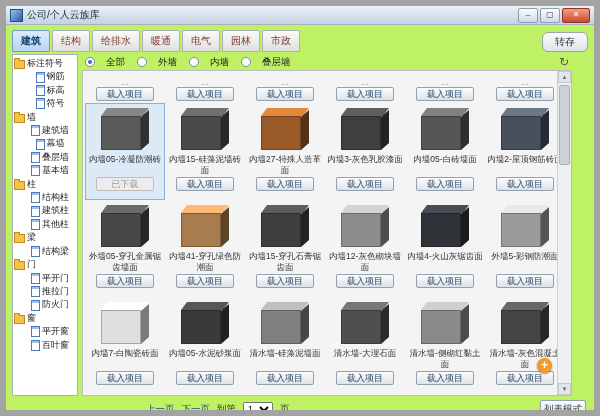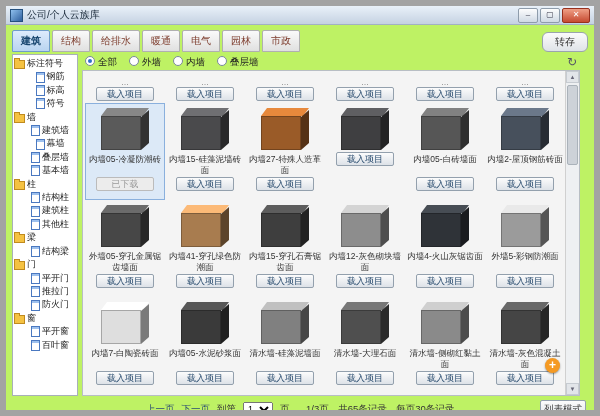--- a/index.html
+++ b/index.html
@@ -18,35 +18,35 @@
   .wbtn.close{width:26px;background:linear-gradient(#ef9f86,#c64a31);border-color:#97301d;color:#fff;}
   
   .tabrow{display:flex;align-items:flex-end;margin:5px 6px 2px 6px;}
   .tablist{display:flex;gap:2px;}
   .tab{font-size:10px;padding:3px 8px;border:1px solid #b0b0b0;border-radius:2px 2px 0 0;
     background:linear-gradient(#fafafa,#e0e0e0);color:#7d3c2d;white-space:nowrap;cursor:default;}
   .tab.active{background:linear-gradient(#ddebfc,#b9d4f0);border-color:#6f9cc9;color:#17456e;font-weight:bold;}
   .savebtn{margin-left:auto;font-size:10px;padding:2px 12px;border:1px solid #9aa4ae;border-radius:6px;
     background:linear-gradient(#fbfbfb,#dfe3e8);color:#333;}
   
-  .main{display:flex;gap:4px;margin:2px 14px 0 6px;height:342px;}
+  .main{display:flex;gap:4px;margin:2px 22px 0 6px;height:342px;}
   .tree{width:66px;flex:none;background:#fff;border:1px solid #a8b0b8;box-sizing:border-box;
     padding:2px 1px;overflow:hidden;}
   .tree-item{display:flex;align-items:center;gap:2px;font-size:9px;line-height:13.4px;
     white-space:nowrap;color:#222;overflow:hidden;}
   .tree-item.lvl1{padding-left:10px;justify-content:center;}
   .folder-icon{width:9px;height:7px;flex:none;background:#f5c242;border:1px solid #c08a1e;position:relative;margin-top:2px;}
   .folder-icon::before{content:"";position:absolute;top:-3px;left:-1px;width:4px;height:2px;
     background:#f5c242;border:1px solid #c08a1e;border-bottom:none;}
   .leaf-icon{width:7px;height:9px;flex:none;background:#fff;border:1px solid #4a78c0;
     box-shadow:inset 0 2px 0 #9ec1ee;}
   .right{flex:1;display:flex;flex-direction:column;min-width:0;}
   
   .filterrow{display:flex;align-items:center;gap:12px;height:16px;padding:0 3px;font-size:9.5px;color:#222;}
-  .radio{display:flex;gap:3px;}
+  .radio{display:flex;align-items:center;gap:11px;}
   .rdot{width:8px;height:8px;border-radius:50%;border:1px solid #7a8a9a;background:#fff;position:relative;flex:none;}
   .radio.checked .rdot::after{content:"";position:absolute;left:2px;top:2px;width:4px;height:4px;
     border-radius:50%;background:#2d72c8;}
   .refresh{margin-left:auto;font-size:12px;color:#556;line-height:14px;}
   
   .gridwrap{position:relative;flex:1;border:1px solid #b8bec4;background:#f4f4f4;overflow:hidden;}
   .grid{position:absolute;left:2px;top:0;right:14px;display:grid;grid-template-columns:repeat(6,1fr);}
   .pcell{height:30px;overflow:hidden;display:flex;flex-direction:column;align-items:center;
     justify-content:flex-end;padding-bottom:2px;}
   .plabel{font-size:8px;color:#666;height:9px;line-height:9px;overflow:hidden;}
@@ -279,20 +279,21 @@
               </div>
               <div class="cname">内墙27-特殊人造革面</div>
               <button class="loadbtn">载入项目</button>
             </div>
             <div class="card">
               <div class="thumb">
                 <div class="t-top" style="background: rgb(95, 95, 98);"></div>
                 <div class="t-front" style="background: rgb(63, 63, 65);"></div>
                 <div class="t-side" style="background: rgb(35, 35, 36);"></div>
               </div>
+              <div class="cname">内墙3-灰色乳胶漆面</div>
               <button class="loadbtn">载入项目</button>
             </div>
             <div class="card">
               <div class="thumb">
                 <div class="t-top" style="background: rgb(129, 129, 129);"></div>
                 <div class="t-front" style="background: rgb(86, 86, 86);"></div>
                 <div class="t-side" style="background: rgb(47, 47, 47);"></div>
               </div>
               <div class="cname">内墙05-白砖墙面</div>
               <button class="loadbtn">载入项目</button>
@@ -429,17 +430,16 @@
   </div>
 
   <div class="bottombar">
     <span class="pglink">上一页</span>
     <span class="pglink">下一页</span>
     <span class="pgtext">到第</span>
     <select class="pgselect">
       <option>1</option>
     </select>
     <span class="pgtext">页</span>
-    <span class="pgtext">，1/3页，共65条记录，每页30条记录</span>
     <button class="listbtn">列表模式</button>
   </div>
 
 </div>
 
 </body></html>

